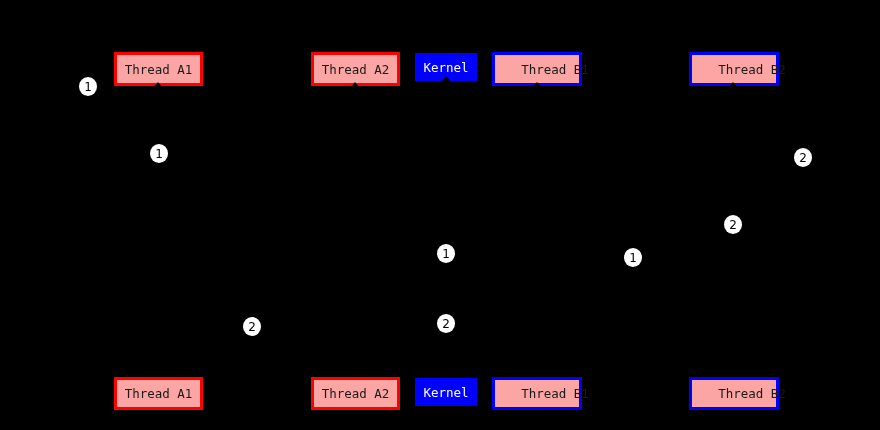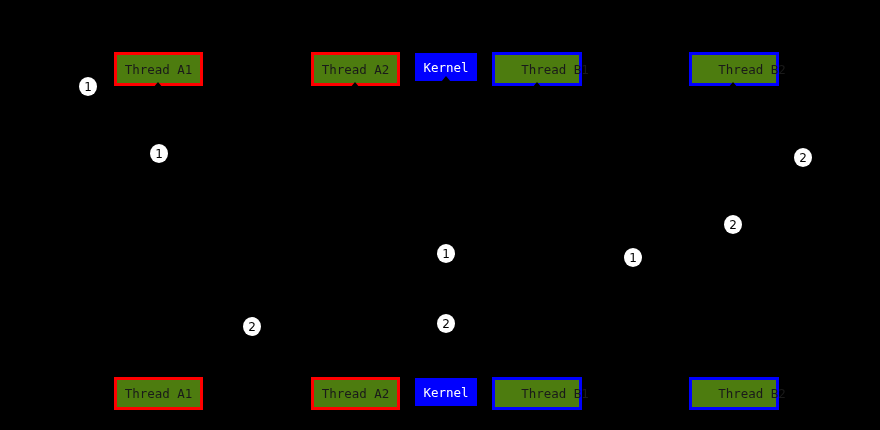--- a/index.html
+++ b/index.html
@@ -8,21 +8,21 @@
     background: #000000;
     position: relative;
     overflow: hidden;
     font-family: "DejaVu Sans Mono", monospace;
   }
   .stage { position: absolute; left: 0; top: 0; width: 880px; height: 430px; }
 
   .actor-box {
     position: absolute;
     box-sizing: border-box;
-    background: #4d7c0f;
+    background: #fca5a5;
     border: 3px solid #000;
     display: flex;
     align-items: center;
     justify-content: center;
     font-size: 12.5px;
     color: #1a1a1a;
     white-space: nowrap;
   }
   .actor-box.red  { border-color: #ff0000; }
   .actor-box.blue { border-color: #0000ff; padding-left: 36px; }

